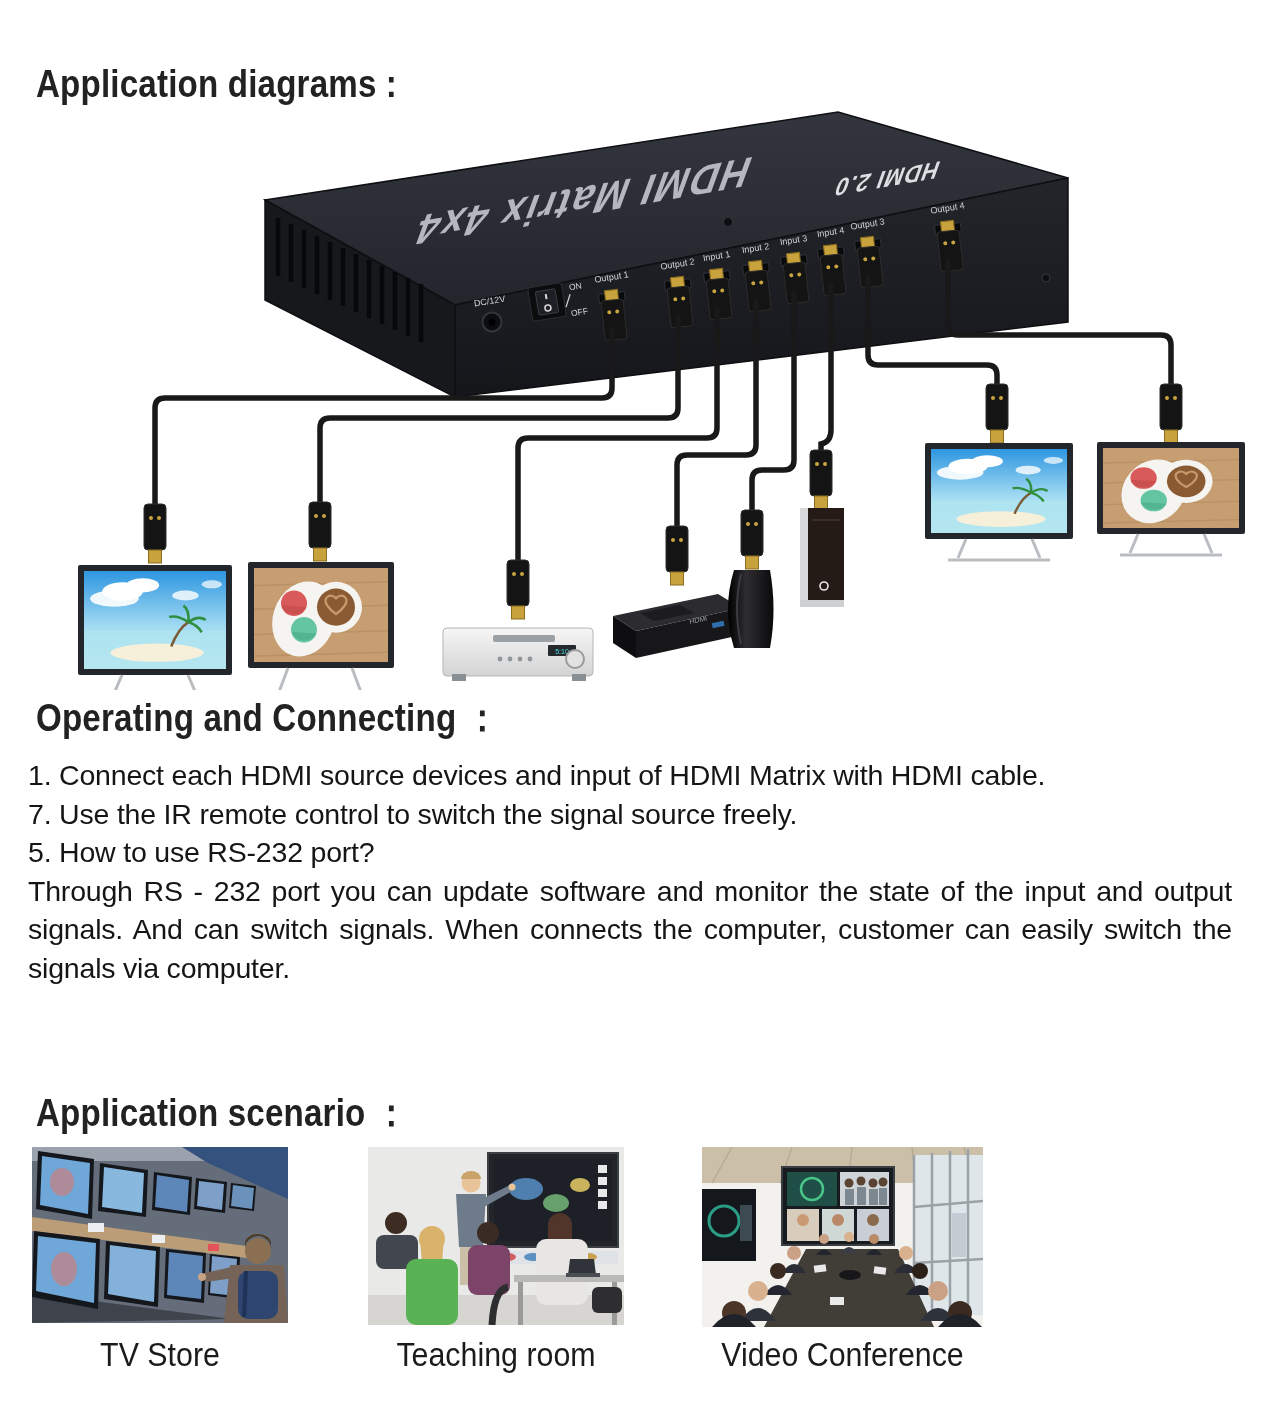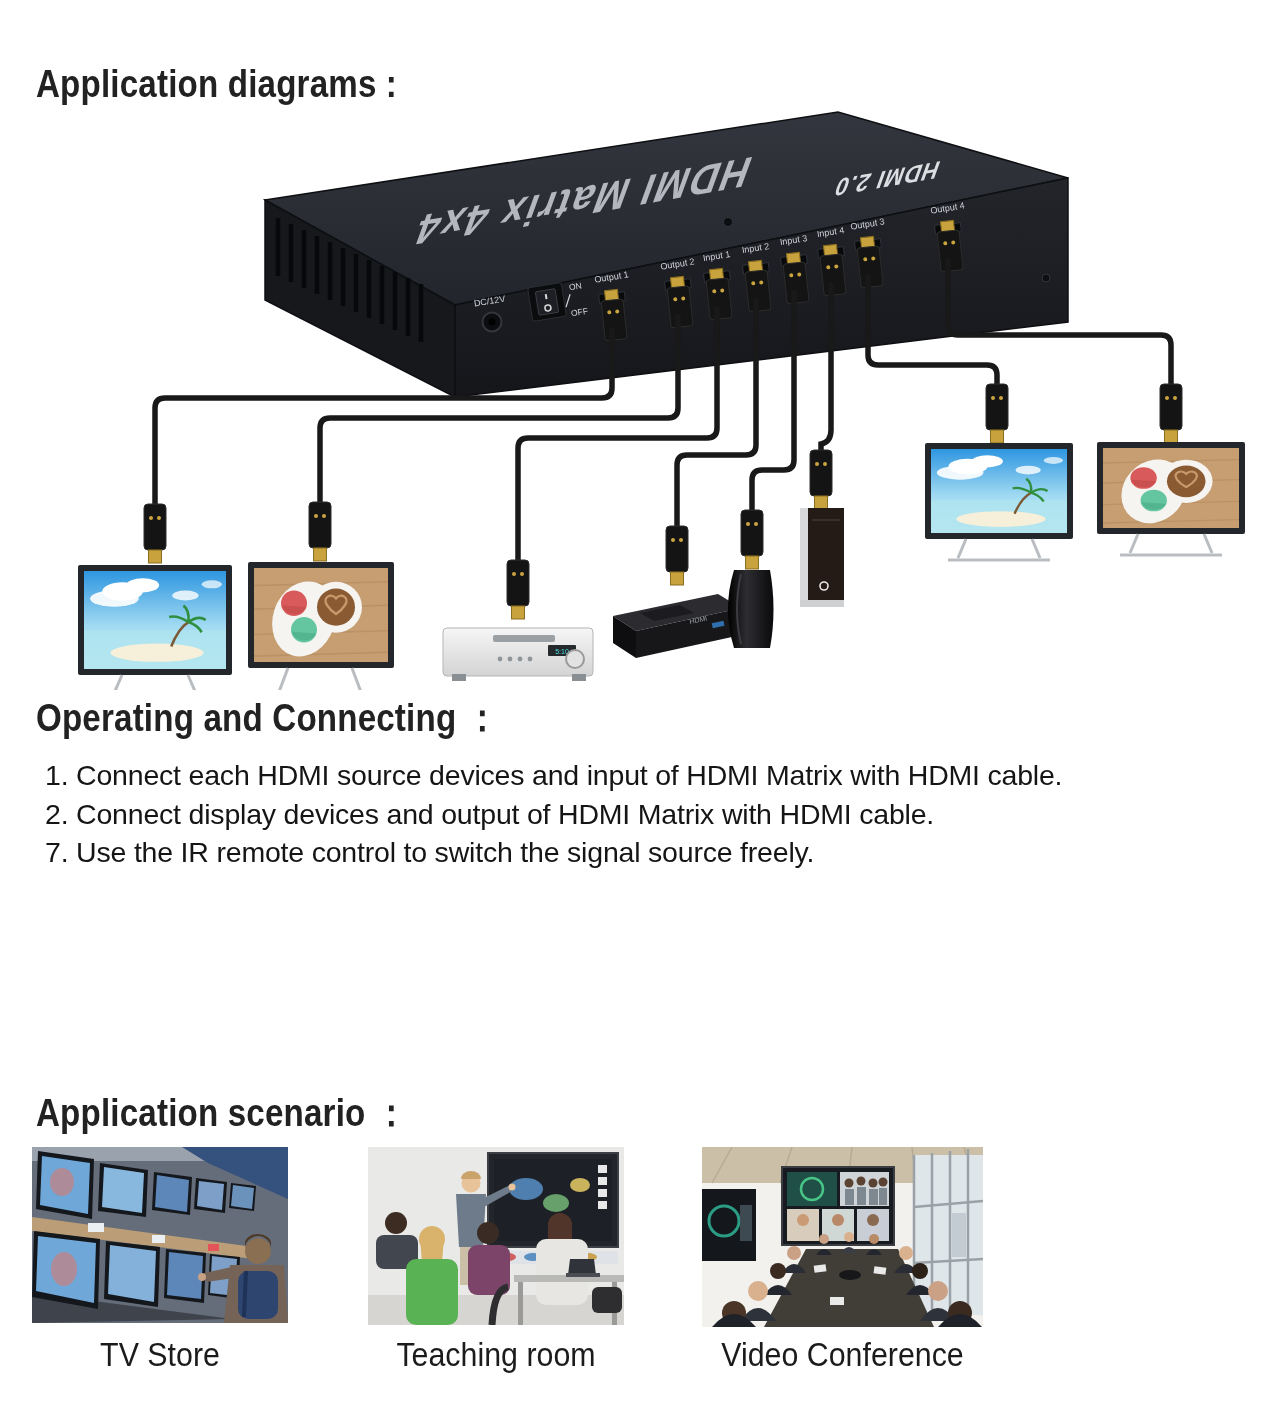--- a/index.html
+++ b/index.html
@@ -11,21 +11,21 @@
   h1.sec{
     margin:0;font-size:39px;font-weight:700;color:#222;
     transform:scaleX(.85);transform-origin:left center;white-space:nowrap;
     letter-spacing:.2px;
   }
   #heading-diagrams{left:36px;top:62px;}
   #heading-operating{left:36px;top:691px;}
   #heading-scenario{left:36px;top:1086px;}
   #diagram-svg{left:0;top:108px;width:1274px;height:582px;}
   #operating-text{
-    left:45px;top:756px;width:1204px;font-size:28.5px;line-height:38.5px;color:#151515;
+    left:28px;top:756px;width:1204px;font-size:28.5px;line-height:38.5px;color:#151515;
     letter-spacing:-0.2px;
   }
   #operating-text .step{white-space:nowrap;}
   #operating-text .para{text-align:justify;}
   .photo{position:absolute;top:1147px;}
   .photo svg{display:block;width:100%;height:100%;}
   #photo-tv-store{left:32px;width:256px;height:176px;}
   #photo-teaching-room{left:368px;width:256px;height:178px;}
   #photo-video-conference{left:702px;width:281px;height:180px;}
   .caption{
@@ -302,22 +302,23 @@
         <line x1="1204" y1="426" x2="1212" y2="445"></line>
       <line x1="1120" y1="447" x2="1222" y2="447"></line>
     </g>
   </g>
 </svg>
 
 <h1 class="sec abs" id="heading-operating">Operating and Connecting ：</h1>
 
 <div class="abs" id="operating-text">
   <div class="step">1. Connect each HDMI source devices and input of HDMI Matrix with HDMI cable.</div>
-  <div class="step">2. Connect display devices and output of HDMI Matrix with HDMI cable.</div>
   <div class="step">7. Use the IR remote control to switch the signal source freely.</div>
+  <div class="step">5. How to use RS-232 port?</div>
+  <div class="para">Through RS - 232 port you can update software and monitor the state of the input and output signals. And can switch signals. When connects the computer, customer can easily switch the signals via computer.</div>
 </div>
 
 <h1 class="sec abs" id="heading-scenario">Application scenario ：</h1>
 
 <div class="photo" id="photo-tv-store">
   <svg viewBox="0 0 256 176" xmlns="http://www.w3.org/2000/svg">
     <rect width="256" height="176" fill="#646d79"></rect>
     <rect width="256" height="14" fill="#9aa3ad"></rect>
     <polygon points="150,0 256,0 256,52 176,16" fill="#35517e"></polygon>
     <polygon points="0,70 222,100 222,112 0,84" fill="#bb9d78"></polygon>

